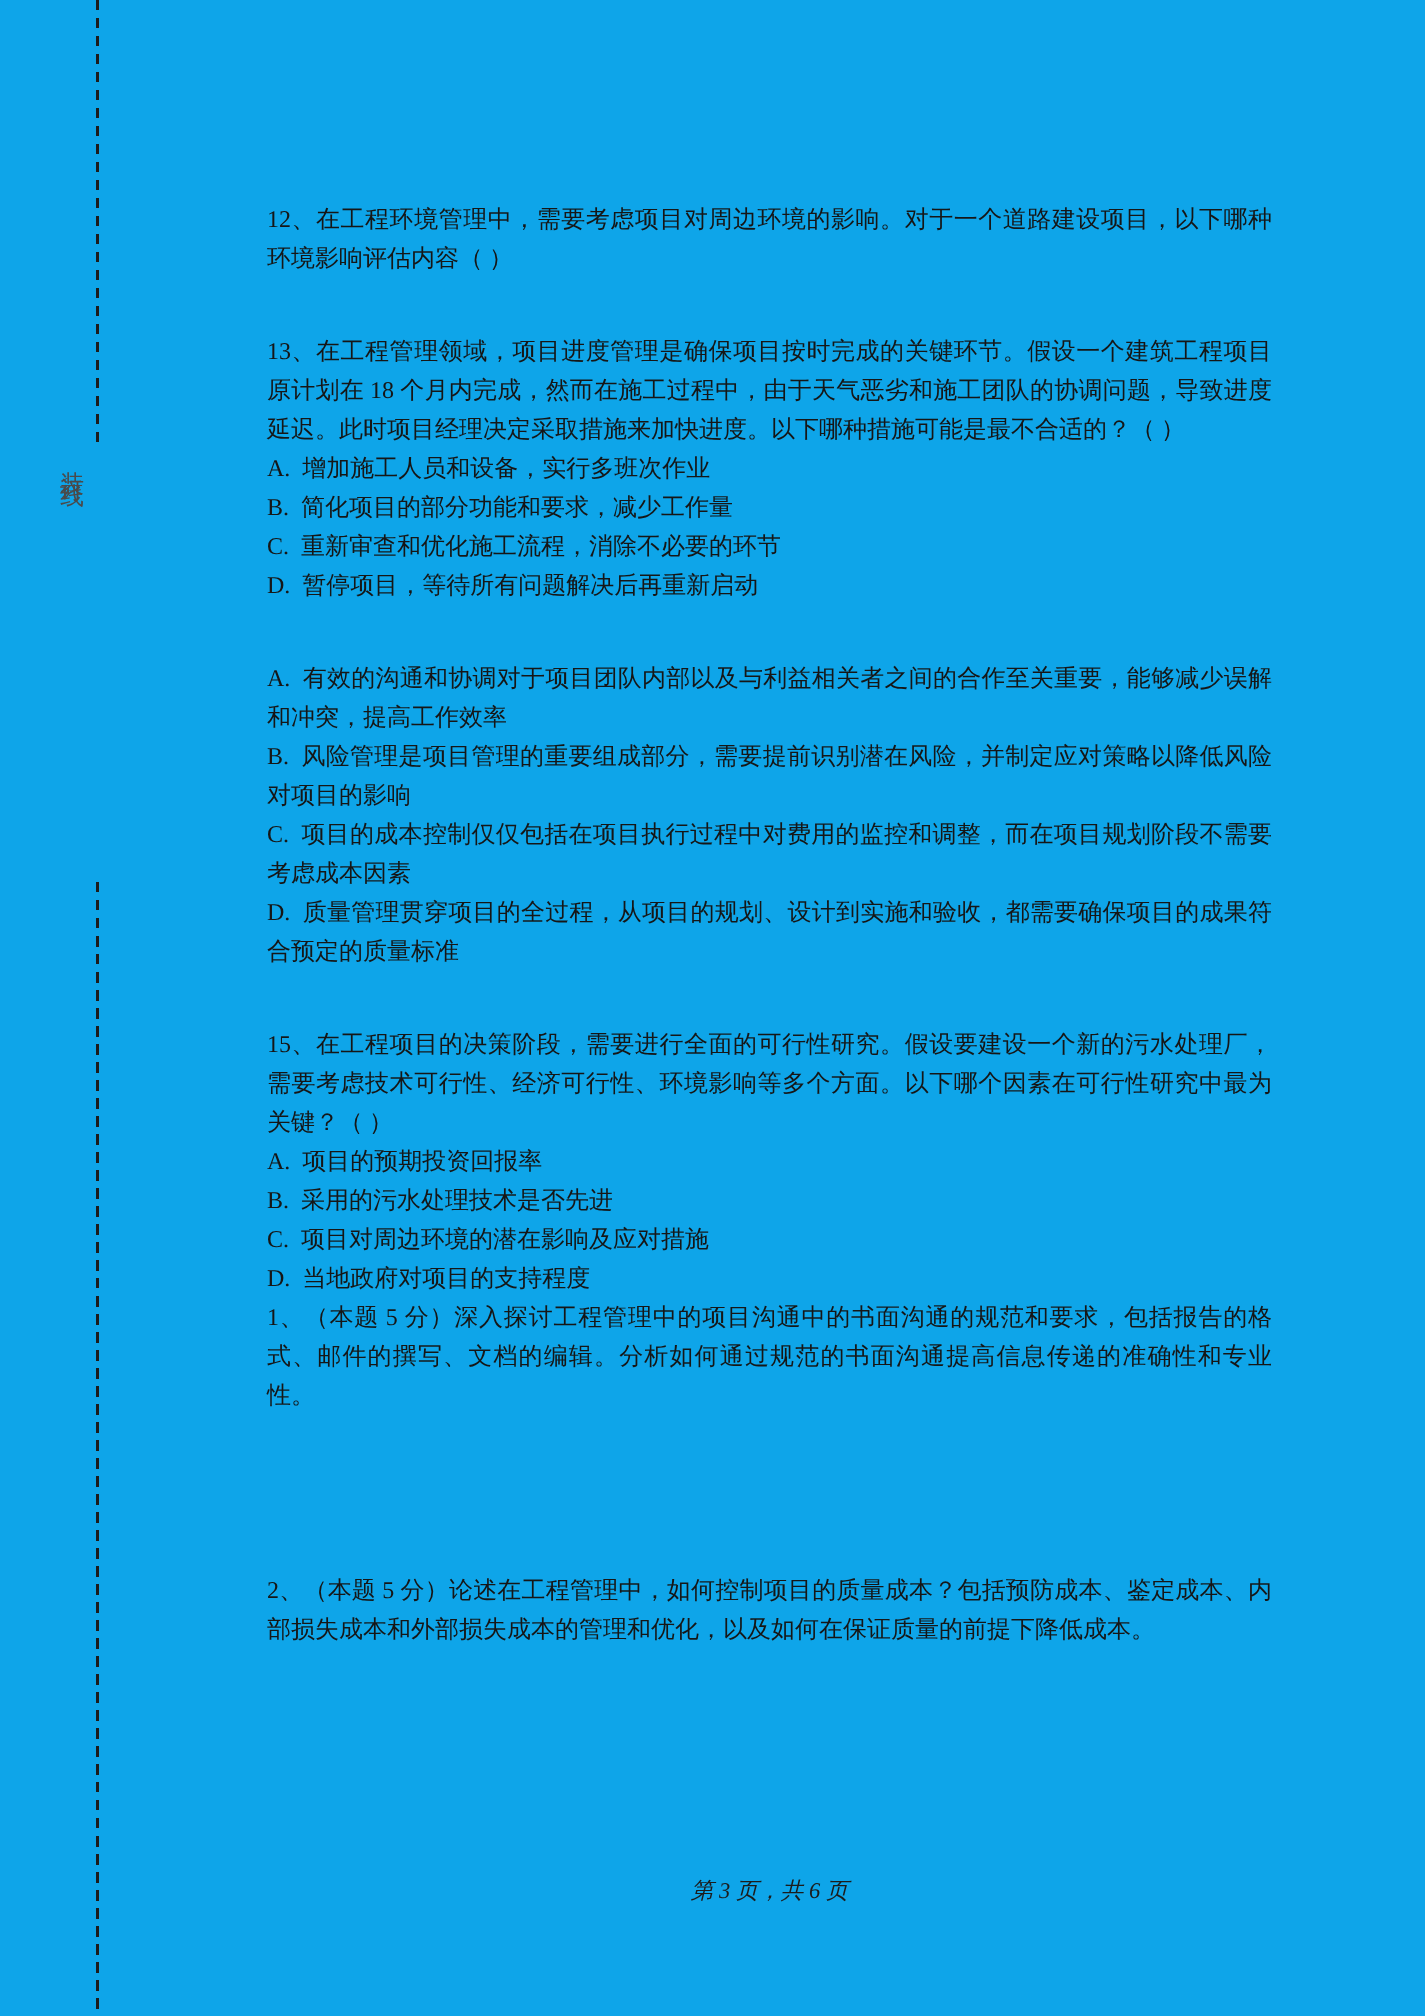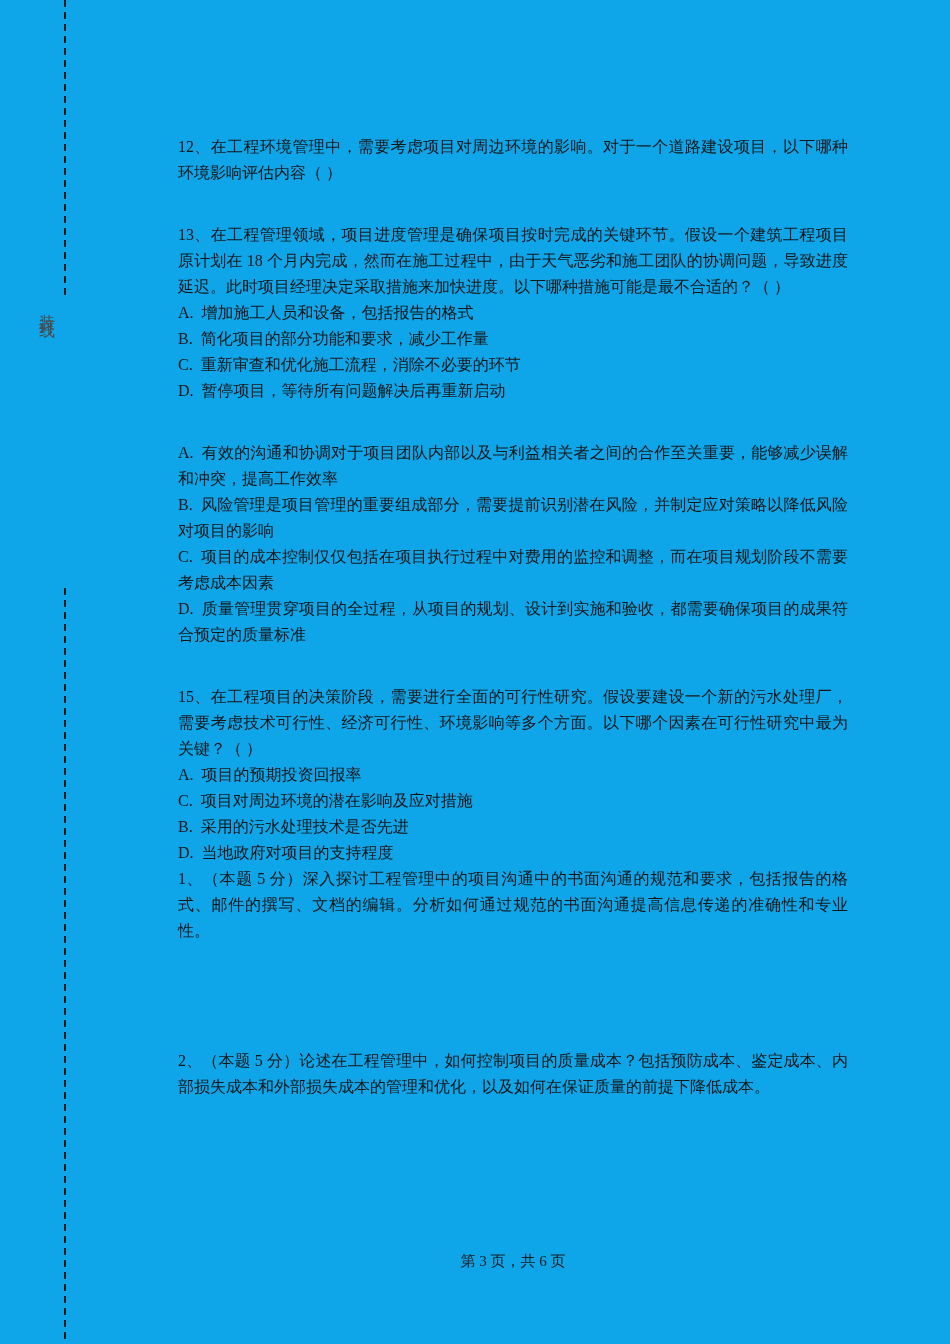--- a/index.html
+++ b/index.html
@@ -66,57 +66,58 @@
   
   .page-footer {
     position: absolute;
     left: 178px;
     width: 670px;
     top: 1250px;
     text-align: center;
     font-size: 15px;
     line-height: 22px;
     color: #1c1c1c;
+    font-style: italic;
   }
 </style>
 </head>
 <body>
 
 <div class="page">
 
   <div class="binding-line top"></div>
   <div class="binding-label">装订线</div>
   <div class="binding-line bottom"></div>
 
   <div class="content">
 
     <div class="question">
       <p class="stem">12、在工程环境管理中，需要考虑项目对周边环境的影响。对于一个道路建设项目，以下哪种环境影响评估内容（ ）</p>
     </div>
 
     <div class="question">
       <p class="stem">13、在工程管理领域，项目进度管理是确保项目按时完成的关键环节。假设一个建筑工程项目原计划在 18 个月内完成，然而在施工过程中，由于天气恶劣和施工团队的协调问题，导致进度延迟。此时项目经理决定采取措施来加快进度。以下哪种措施可能是最不合适的？（ ）</p>
-      <p class="option">A.  增加施工人员和设备，包括报告的格式</p>
+      <p class="option">A.  增加施工人员和设备，实行多班次作业</p>
       <p class="option">B.  简化项目的部分功能和要求，减少工作量</p>
       <p class="option">C.  重新审查和优化施工流程，消除不必要的环节</p>
       <p class="option">D.  暂停项目，等待所有问题解决后再重新启动</p>
     </div>
 
     <div class="question">
       <p class="option">A.  有效的沟通和协调对于项目团队内部以及与利益相关者之间的合作至关重要，能够减少误解和冲突，提高工作效率</p>
       <p class="option">B.  风险管理是项目管理的重要组成部分，需要提前识别潜在风险，并制定应对策略以降低风险对项目的影响</p>
       <p class="option">C.  项目的成本控制仅仅包括在项目执行过程中对费用的监控和调整，而在项目规划阶段不需要考虑成本因素</p>
       <p class="option">D.  质量管理贯穿项目的全过程，从项目的规划、设计到实施和验收，都需要确保项目的成果符合预定的质量标准</p>
     </div>
 
     <div class="question">
       <p class="stem">15、在工程项目的决策阶段，需要进行全面的可行性研究。假设要建设一个新的污水处理厂，需要考虑技术可行性、经济可行性、环境影响等多个方面。以下哪个因素在可行性研究中最为关键？（ ）</p>
       <p class="option">A.  项目的预期投资回报率</p>
+      <p class="option">B.  采用的污水处理技术是否先进</p>
       <p class="option">C.  项目对周边环境的潜在影响及应对措施</p>
-      <p class="option">B.  采用的污水处理技术是否先进</p>
       <p class="option">D.  当地政府对项目的支持程度</p>
     </div>
 
 
     <p class="short-answer">1、（本题 5 分）深入探讨工程管理中的项目沟通中的书面沟通的规范和要求，包括报告的格式、邮件的撰写、文档的编辑。分析如何通过规范的书面沟通提高信息传递的准确性和专业性。</p>
 
     <p class="short-answer with-answer-space">2、（本题 5 分）论述在工程管理中，如何控制项目的质量成本？包括预防成本、鉴定成本、内部损失成本和外部损失成本的管理和优化，以及如何在保证质量的前提下降低成本。</p>
 
   </div>
 

